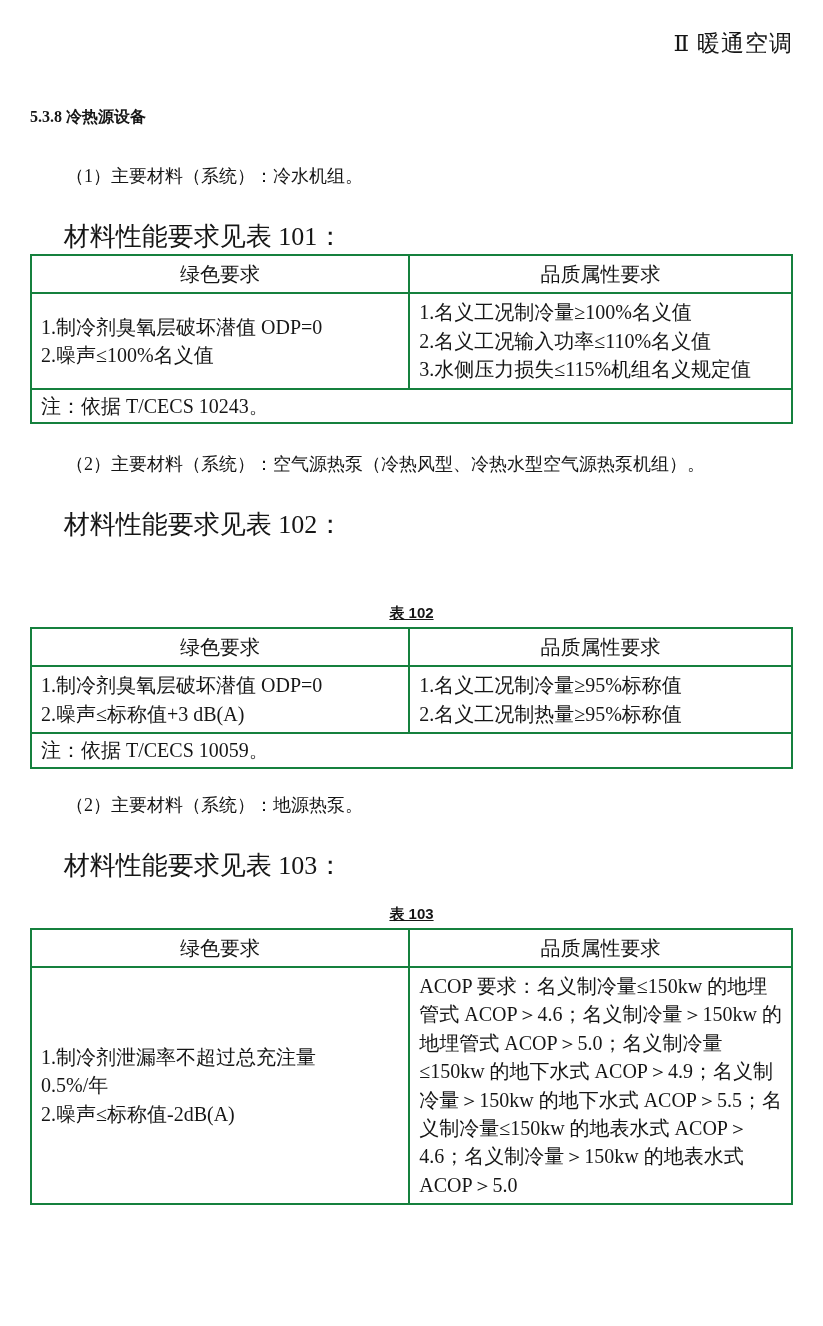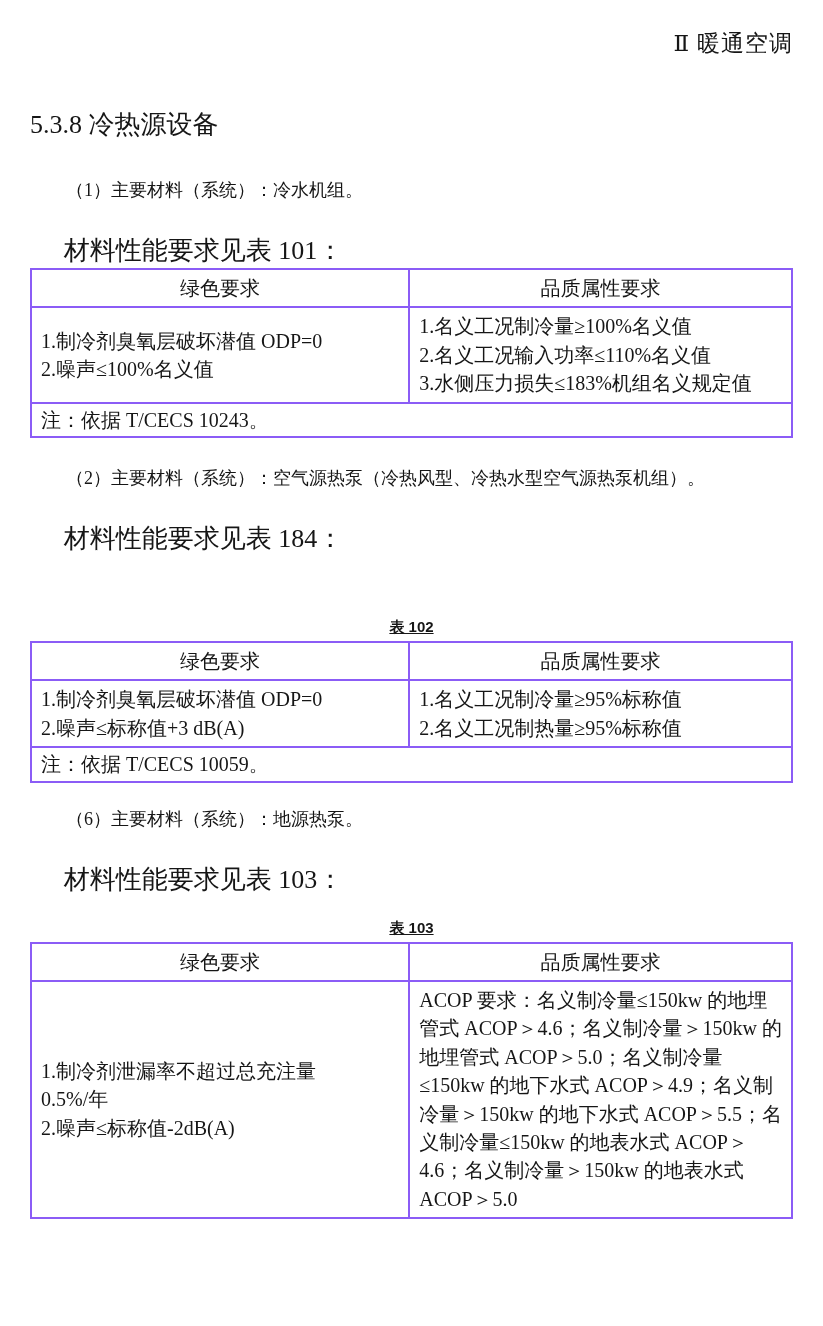--- a/index.html
+++ b/index.html
@@ -22,22 +22,22 @@
   }
   .doc-title {
     margin: 2px 0 0 0;
     text-align: right;
     font-size: 23px;
     font-weight: normal;
     letter-spacing: 1px;
   }
   .section-heading {
     margin: 48px 0 0 0;
-    font-size: 26px;
-    font-weight: normal;
+    font-size: 16px;
+    font-weight: bold;
   }
   .para-item {
     margin: 28px 0 0 0;
     font-size: 18px;
     line-height: 2.28;
     text-indent: 2em;
   }
   .see-table {
     margin: 22px 0 0 0;
     font-size: 26px;
@@ -50,21 +50,21 @@
     font-size: 15px;
     font-weight: bold;
   }
   table.spec {
     width: 100%;
     border-collapse: collapse;
     table-layout: fixed;
     font-size: 20px;
   }
   table.spec th, table.spec td {
-    border: 2px solid #8b5cf6;
+    border: 2px solid #15803d;
     padding: 2px 9px;
     vertical-align: middle;
     font-weight: normal;
     line-height: 1.42;
   }
   table.spec th {
     text-align: center;
     padding: 4px 9px;
   }
   table.spec col.c-green  { width: 49.7%; }
@@ -100,32 +100,32 @@
       <tbody>
           <tr>
         <th>绿色要求</th>
         <th>品质属性要求</th>
       </tr>
       <tr class="body-row">
         <td class="ml">1.制冷剂臭氧层破坏潜值 ODP=0
 2.噪声≤100%名义值</td>
         <td class="ml">1.名义工况制冷量≥100%名义值
 2.名义工况输入功率≤110%名义值
-3.水侧压力损失≤183%机组名义规定值</td>
+3.水侧压力损失≤115%机组名义规定值</td>
       </tr>
       <tr>
         <td class="note-cell" colspan="2">注：依据 T/CECS 10243。</td>
       </tr>
     </tbody>
       </table>
   </div>
 
   <div class="block blk2">
     <p class="para-item">（2）主要材料（系统）：空气源热泵（冷热风型、冷热水型空气源热泵机组）。</p>
-    <p class="see-table">材料性能要求见表 184：</p>
+    <p class="see-table">材料性能要求见表 102：</p>
     <div class="table-caption">表 102</div>
     <table class="spec">
       <colgroup>
           <col class="c-green">
           <col class="c-qual">
         </colgroup>
       <tbody>
           <tr>
         <th>绿色要求</th>
         <th>品质属性要求</th>
@@ -137,21 +137,21 @@
 2.名义工况制热量≥95%标称值</td>
       </tr>
       <tr>
         <td class="note-cell" colspan="2">注：依据 T/CECS 10059。</td>
       </tr>
     </tbody>
       </table>
   </div>
 
   <div class="block blk3">
-    <p class="para-item">（6）主要材料（系统）：地源热泵。</p>
+    <p class="para-item">（2）主要材料（系统）：地源热泵。</p>
     <p class="see-table">材料性能要求见表 103：</p>
     <div class="table-caption">表 103</div>
     <table class="spec">
       <colgroup>
           <col class="c-green">
           <col class="c-qual">
         </colgroup>
       <tbody>
           <tr>
         <th>绿色要求</th>

